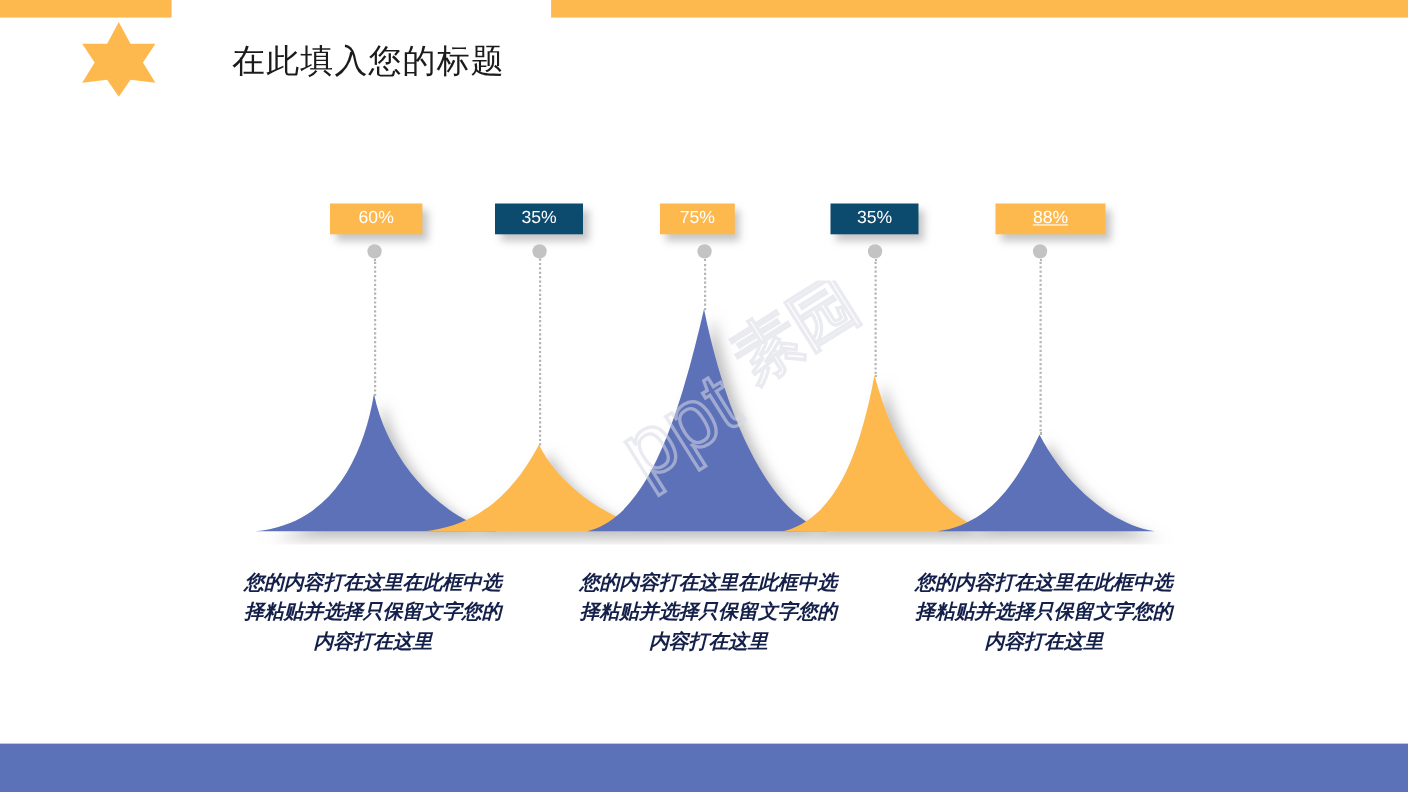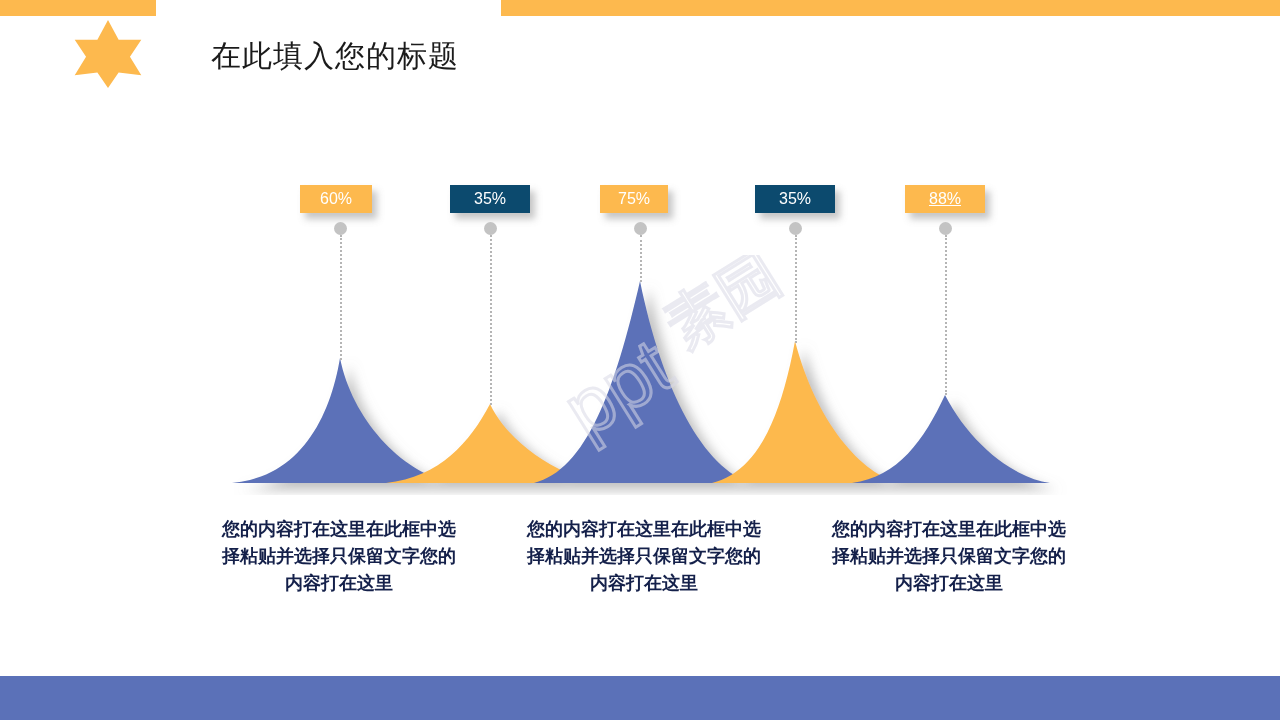--- a/index.html
+++ b/index.html
@@ -106,20 +106,21 @@
   
   .caption {
     position: absolute;
     top: 516px;
     width: 248px;
     text-align: center;
     font-size: 18px;
     line-height: 27px;
     color: #14204a;
     font-weight: 600;
+    font-style: italic;
     font-family: "Liberation Serif", "DejaVu Serif", serif;
   }
 
   
   .bottombar {
     position: absolute;
     left: 0;
     top: 676px;
     width: 1280px;
     height: 44px;
@@ -160,37 +161,37 @@
     </g>
   </svg>
 
   <svg class="watermark" viewBox="0 0 290 215">
     <g transform="rotate(-32 145 107)" fill="none" stroke="#d8d8e4" stroke-width="4">
       <text x="20" y="120" font-size="78" font-family="Liberation Sans, sans-serif" fill="none" stroke="#d9d9e6" stroke-width="3">ppt</text>
       <text x="150" y="95" font-size="60" font-family="Liberation Sans, sans-serif" fill="none" stroke="#d9d9e6" stroke-width="3">素园</text>
     </g>
   </svg>
 
-  <div class="pct-label pct-orange" style="left:300px; top:185px; width:72px;">60%</div>
+  <div class="pct-label pct-orange" style="left:300px; top:185px; width:84px;">60%</div>
   <div class="connector-dot" style="left:334px; top:222px;"></div>
   <div class="connector-line" style="left:340px; top:235px; height:125px;"></div>
 
   <div class="pct-label pct-blue" style="left:450px; top:185px; width:80px;">35%</div>
   <div class="connector-dot" style="left:484px; top:222px;"></div>
   <div class="connector-line" style="left:490px; top:235px; height:170px;"></div>
 
   <div class="pct-label pct-orange" style="left:600px; top:185px; width:68px;">75%</div>
   <div class="connector-dot" style="left:634px; top:222px;"></div>
   <div class="connector-line" style="left:640px; top:235px; height:47px;"></div>
 
   <div class="pct-label pct-blue" style="left:755px; top:185px; width:80px;">35%</div>
   <div class="connector-dot" style="left:789px; top:222px;"></div>
   <div class="connector-line" style="left:795px; top:235px; height:108px;"></div>
 
-  <div class="pct-label pct-orange" style="left:905px; top:185px; width:80px;text-decoration:underline;">88%</div>
+  <div class="pct-label pct-orange" style="left:905px; top:185px; width:100px;text-decoration:underline;">88%</div>
   <div class="connector-dot" style="left:939px; top:222px;"></div>
   <div class="connector-line" style="left:945px; top:235px; height:160px;"></div>
 
   <div class="caption" style="left:215px;">您的内容打在这里在此框中选择粘贴并选择只保留文字您的内容打在这里</div>
   <div class="caption" style="left:520px;">您的内容打在这里在此框中选择粘贴并选择只保留文字您的内容打在这里</div>
   <div class="caption" style="left:825px;">您的内容打在这里在此框中选择粘贴并选择只保留文字您的内容打在这里</div>
 
   <div class="bottombar"></div>
 
 </div>

